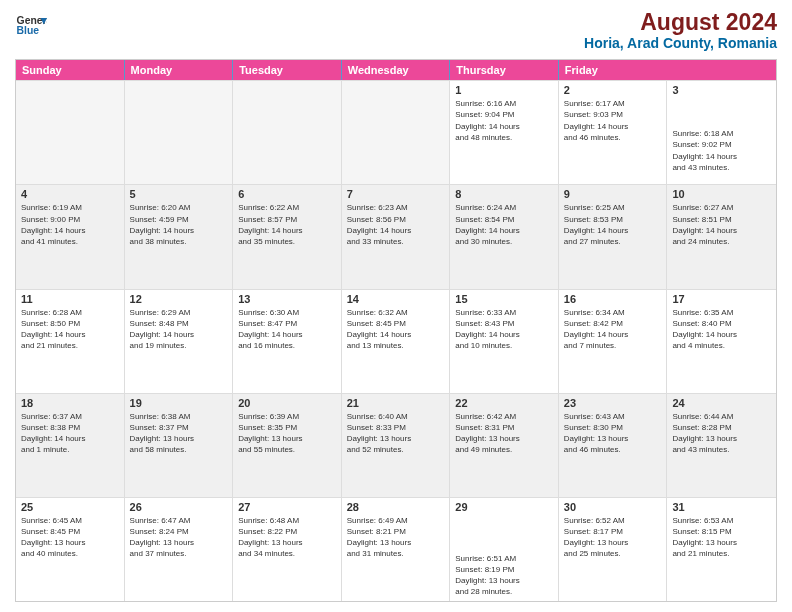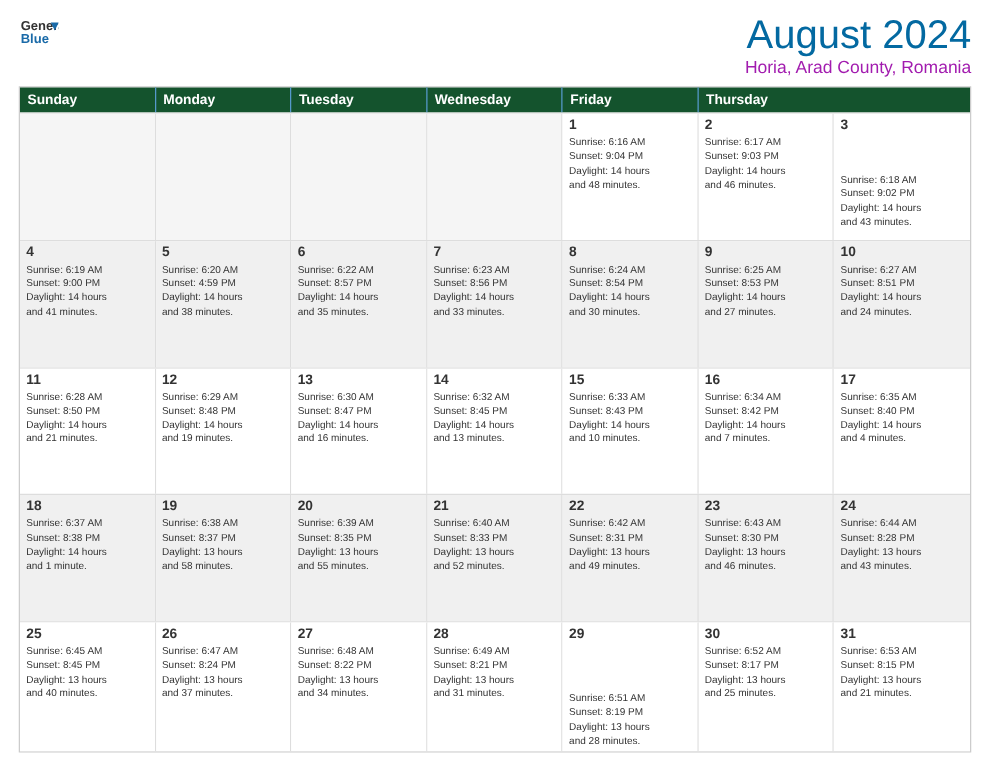--- a/index.html
+++ b/index.html
@@ -29,39 +29,40 @@
       gap: 4px;
     }
     .logo-icon {
       width: 32px;
       height: 32px;
     }
     .title-block {
       text-align: right;
     }
     .main-title {
-      font-size: 32px;
-      font-weight: normal;
-      color: #0369a1;
+      font-size: 23px;
+      font-weight: bold;
+      color: #7f1d1d;
       line-height: 1.1;
     }
     .subtitle {
       font-size: 14px;
-      color: #a21caf;
+      color: #0369a1;
+      font-weight: bold;
     }
     .calendar {
       flex: 1;
       display: flex;
       flex-direction: column;
       border: 1px solid #ccc;
     }
     .cal-header {
       display: grid;
       grid-template-columns: repeat(7, 1fr);
-      background: #14532d;
+      background: #ec4899;
     }
     .cal-header-cell {
       color: #fff;
       font-weight: bold;
       font-size: 11px;
       padding: 4px 6px;
       border-right: 1px solid #5599cc;
       text-align: left;
     }
     .cal-header-cell:last-child { border-right: none; }
@@ -117,22 +118,22 @@
     </div>
   </div>
 
   <div class="calendar">
     <div class="cal-header">
 
     <div class="cal-header-cell">Sunday</div>
         <div class="cal-header-cell">Monday</div>
         <div class="cal-header-cell">Tuesday</div>
         <div class="cal-header-cell">Wednesday</div>
+        <div class="cal-header-cell">Thursday</div>
         <div class="cal-header-cell">Friday</div>
-        <div class="cal-header-cell">Thursday</div>
       </div>
     <div class="cal-body">
 
     <div class="cal-row">
           <div class="cal-cell empty"></div>
           <div class="cal-cell empty"></div>
           <div class="cal-cell empty"></div>
           <div class="cal-cell empty"></div>
           <div class="cal-cell">
             <span class="day-num">1</span>

